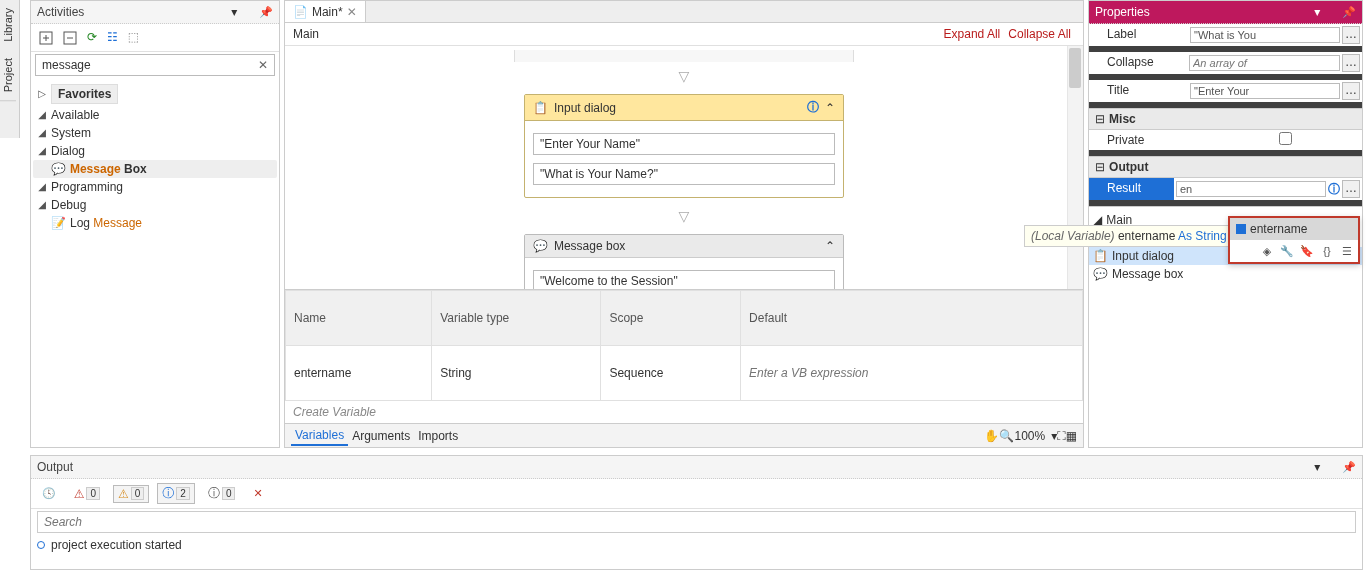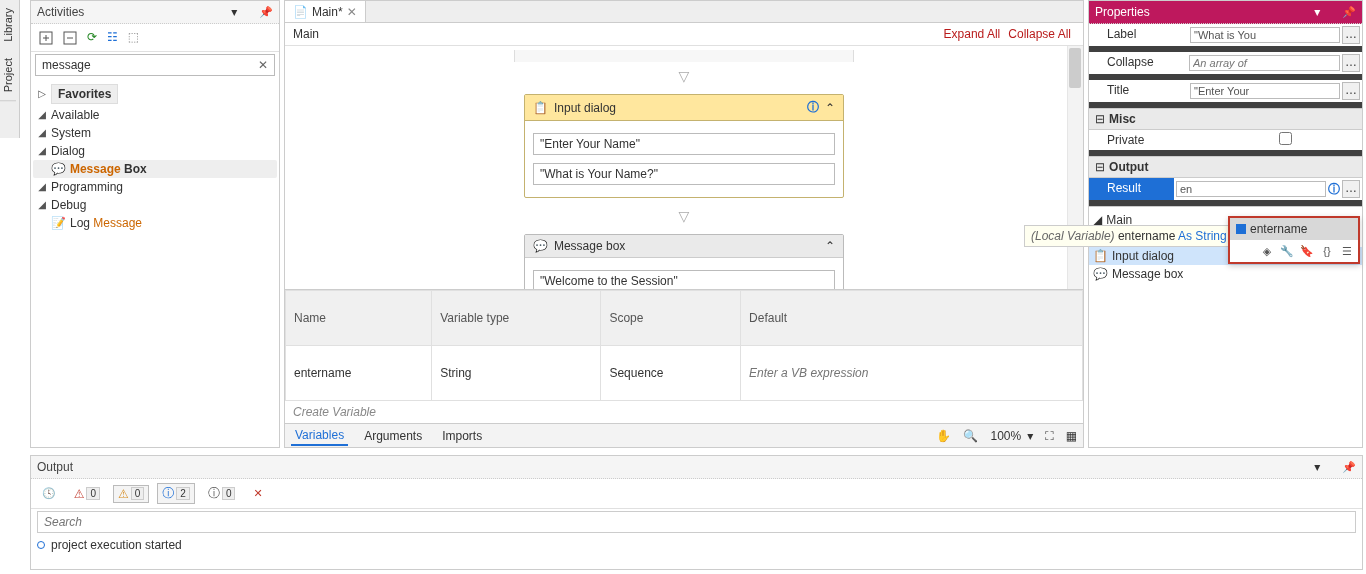--- a/index.html
+++ b/index.html
@@ -50,21 +50,21 @@
 .scrollbar{position:absolute;right:0;top:0;width:16px;height:100%;background:#f3f3f3;border-left:1px solid #e6e6e6}
 .scroll-thumb{position:absolute;right:2px;top:2px;width:12px;height:40px;background:#ccc;border-radius:2px}
 
 
 .vars{border-top:1px solid #ccc;background:#fff}
 .vars table{width:100%;border-collapse:collapse;font-size:12px}
 .vars th,.vars td{text-align:left;padding:20px 8px;border:1px solid #e0e0e0}
 .vars th{background:#f0f0f0;font-weight:normal;color:#555}
 .vars td input{width:100%;border:none;outline:none;font-style:italic;color:#0c4a6e}
 .create-var{font-style:italic;color:#888;padding:4px 8px}
-.dtabs{display:flex;align-items:center;border-top:1px solid #ccc;background:#f3f3f3;height:24px;padding:0 6px;gap:12px}
+.dtabs{display:flex;align-items:center;border-top:1px solid #ccc;background:#f3f3f3;height:24px;padding:0 6px;}
 .dtabs .dt{padding:2px 4px;cursor:pointer}
 .dtabs .active{color:#1e6fd6;border-bottom:2px solid #1e6fd6}
 .dtabs .spacer{flex:1}
 .dtabs .zoom{display:flex;align-items:center;gap:6px}
 
 
 .props{position:absolute;left:1088px;top:0;width:275px;height:448px;border:1px solid #ccc;display:flex;flex-direction:column}
 .props .panel-hdr{background:#be185d;color:#fff}
 .props .panel-hdr .title{color:#fff}
 .props .panel-hdr .pin{color:#fff}

